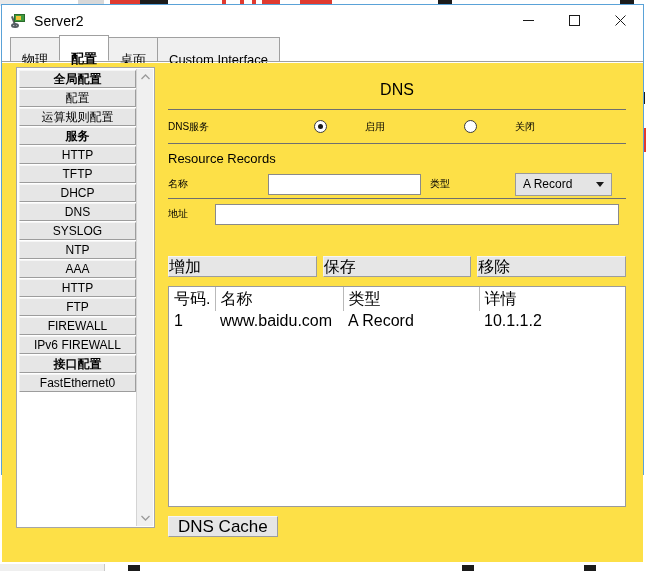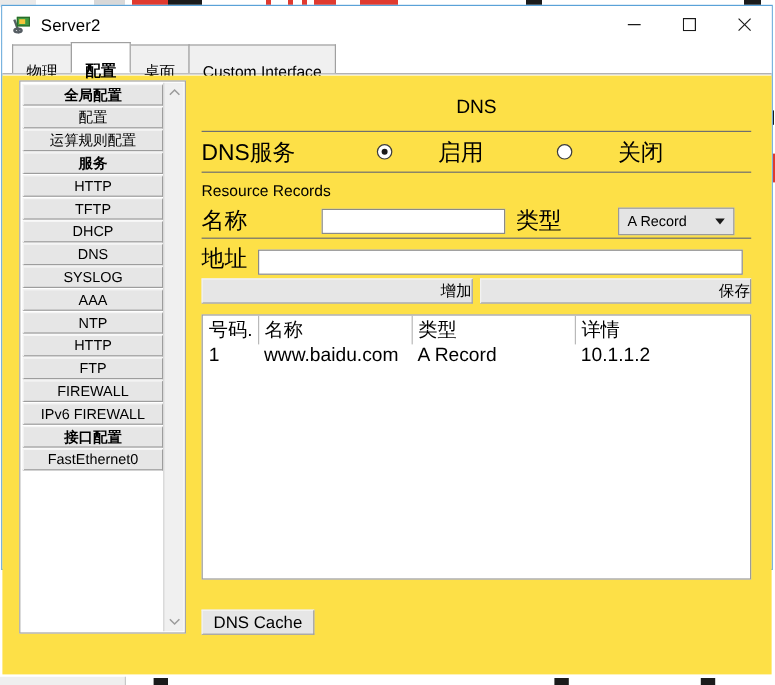--- a/index.html
+++ b/index.html
@@ -246,21 +246,21 @@
     height: 1px;
     background: #6f6f6f;
     width: 100%;
   }
   .row-service {
     display: flex;
     align-items: center;
     height: 33px;
   }
   .lbl {
-    font-size: 19px;
+    font-size: 10px;
     color: #000000;
     white-space: nowrap;
   }
   .radio-group {
     display: flex;
     align-items: center;
     cursor: default;
     gap: 32px;
   }
   .radio {
@@ -316,42 +316,43 @@
     position: absolute;
     right: 7px; top: 50%;
     margin-top: -2px;
     width: 0; height: 0;
     border-left: 4px solid transparent;
     border-right: 4px solid transparent;
     border-top: 5px solid #1a1a1a;
   }
   .row-addr {
     display: flex;
-    align-items: flex-end;
+    align-items: center;
     height: 30px;
     gap: 14px;
   }
   .btn-row {
     display: flex;
     gap: 6px;
     padding-top: 3px;
   }
   .btn {
     flex: 1;
     height: 21px;
     line-height: 19px;
-    text-align: right;
-    font-size: 13px;
+    text-align: left;
+    font-size: 16px;
     background: #e6e6e6;
     border: 1px solid #9d9d9d;
     border-top-color: #f6f6f6;
     border-left-color: #f2f2f2;
     box-sizing: border-box;
     cursor: default;
     color: #000;
+    margin-top: 24px;
   }
   .table-box {
     margin-top: 9px;
     height: 221px;
     border: 1px solid #9b9b9b;
     background: #ffffff;
     position: relative;
     box-sizing: border-box;
     overflow: hidden;
   }
@@ -369,26 +370,26 @@
     color: #000;
     white-space: nowrap;
   }
   .tbl th:last-child { border-right: none; }
   .tbl td {
     padding: 1px 0 2px 5px;
     color: #000;
     white-space: nowrap;
   }
   .cache-btn {
-    margin-top: 25px;
+    margin-top: 9px;
     display: inline-block;
     height: 21px;
     line-height: 19px;
     padding: 0 9px;
-    font-size: 14px;
+    font-size: 17px;
     background: #e6e6e6;
     border: 1px solid #9d9d9d;
     border-top-color: #f6f6f6;
     border-left-color: #f2f2f2;
     box-sizing: border-box;
     cursor: default;
     color: #000;
   }
 </style>
 </head>
@@ -447,22 +448,22 @@
         <div class="sidebar-list">
           <div class="side-item header">全局配置</div>
           <div class="side-item">配置</div>
           <div class="side-item">运算规则配置</div>
           <div class="side-item header">服务</div>
           <div class="side-item">HTTP</div>
           <div class="side-item">TFTP</div>
           <div class="side-item">DHCP</div>
           <div class="side-item">DNS</div>
           <div class="side-item">SYSLOG</div>
+          <div class="side-item">NTP</div>
           <div class="side-item">AAA</div>
-          <div class="side-item">NTP</div>
           <div class="side-item">HTTP</div>
           <div class="side-item">FTP</div>
           <div class="side-item">FIREWALL</div>
           <div class="side-item">IPv6 FIREWALL</div>
           <div class="side-item header">接口配置</div>
           <div class="side-item">FastEthernet0</div>
         </div>
         <div class="sb-track">
           <div class="sb-arrow up">
             <svg width="9" height="6" viewBox="0 0 9 6">
@@ -511,20 +512,21 @@
         <div class="hr"></div>
 
         <div class="row-addr">
           <div class="lbl" style="width:33px;">地址</div>
           <input class="txtinput" style="width: 404px;" value="">
         </div>
 
         <div class="btn-row">
           <div class="btn">增加</div>
           <div class="btn">保存</div>
+          <div class="btn">移除</div>
         </div>
 
         <div class="table-box">
           <table class="tbl">
             <colgroup>
               <col style="width:46px;">
               <col style="width:128px;">
               <col style="width:136px;">
               <col>
             </colgroup>

